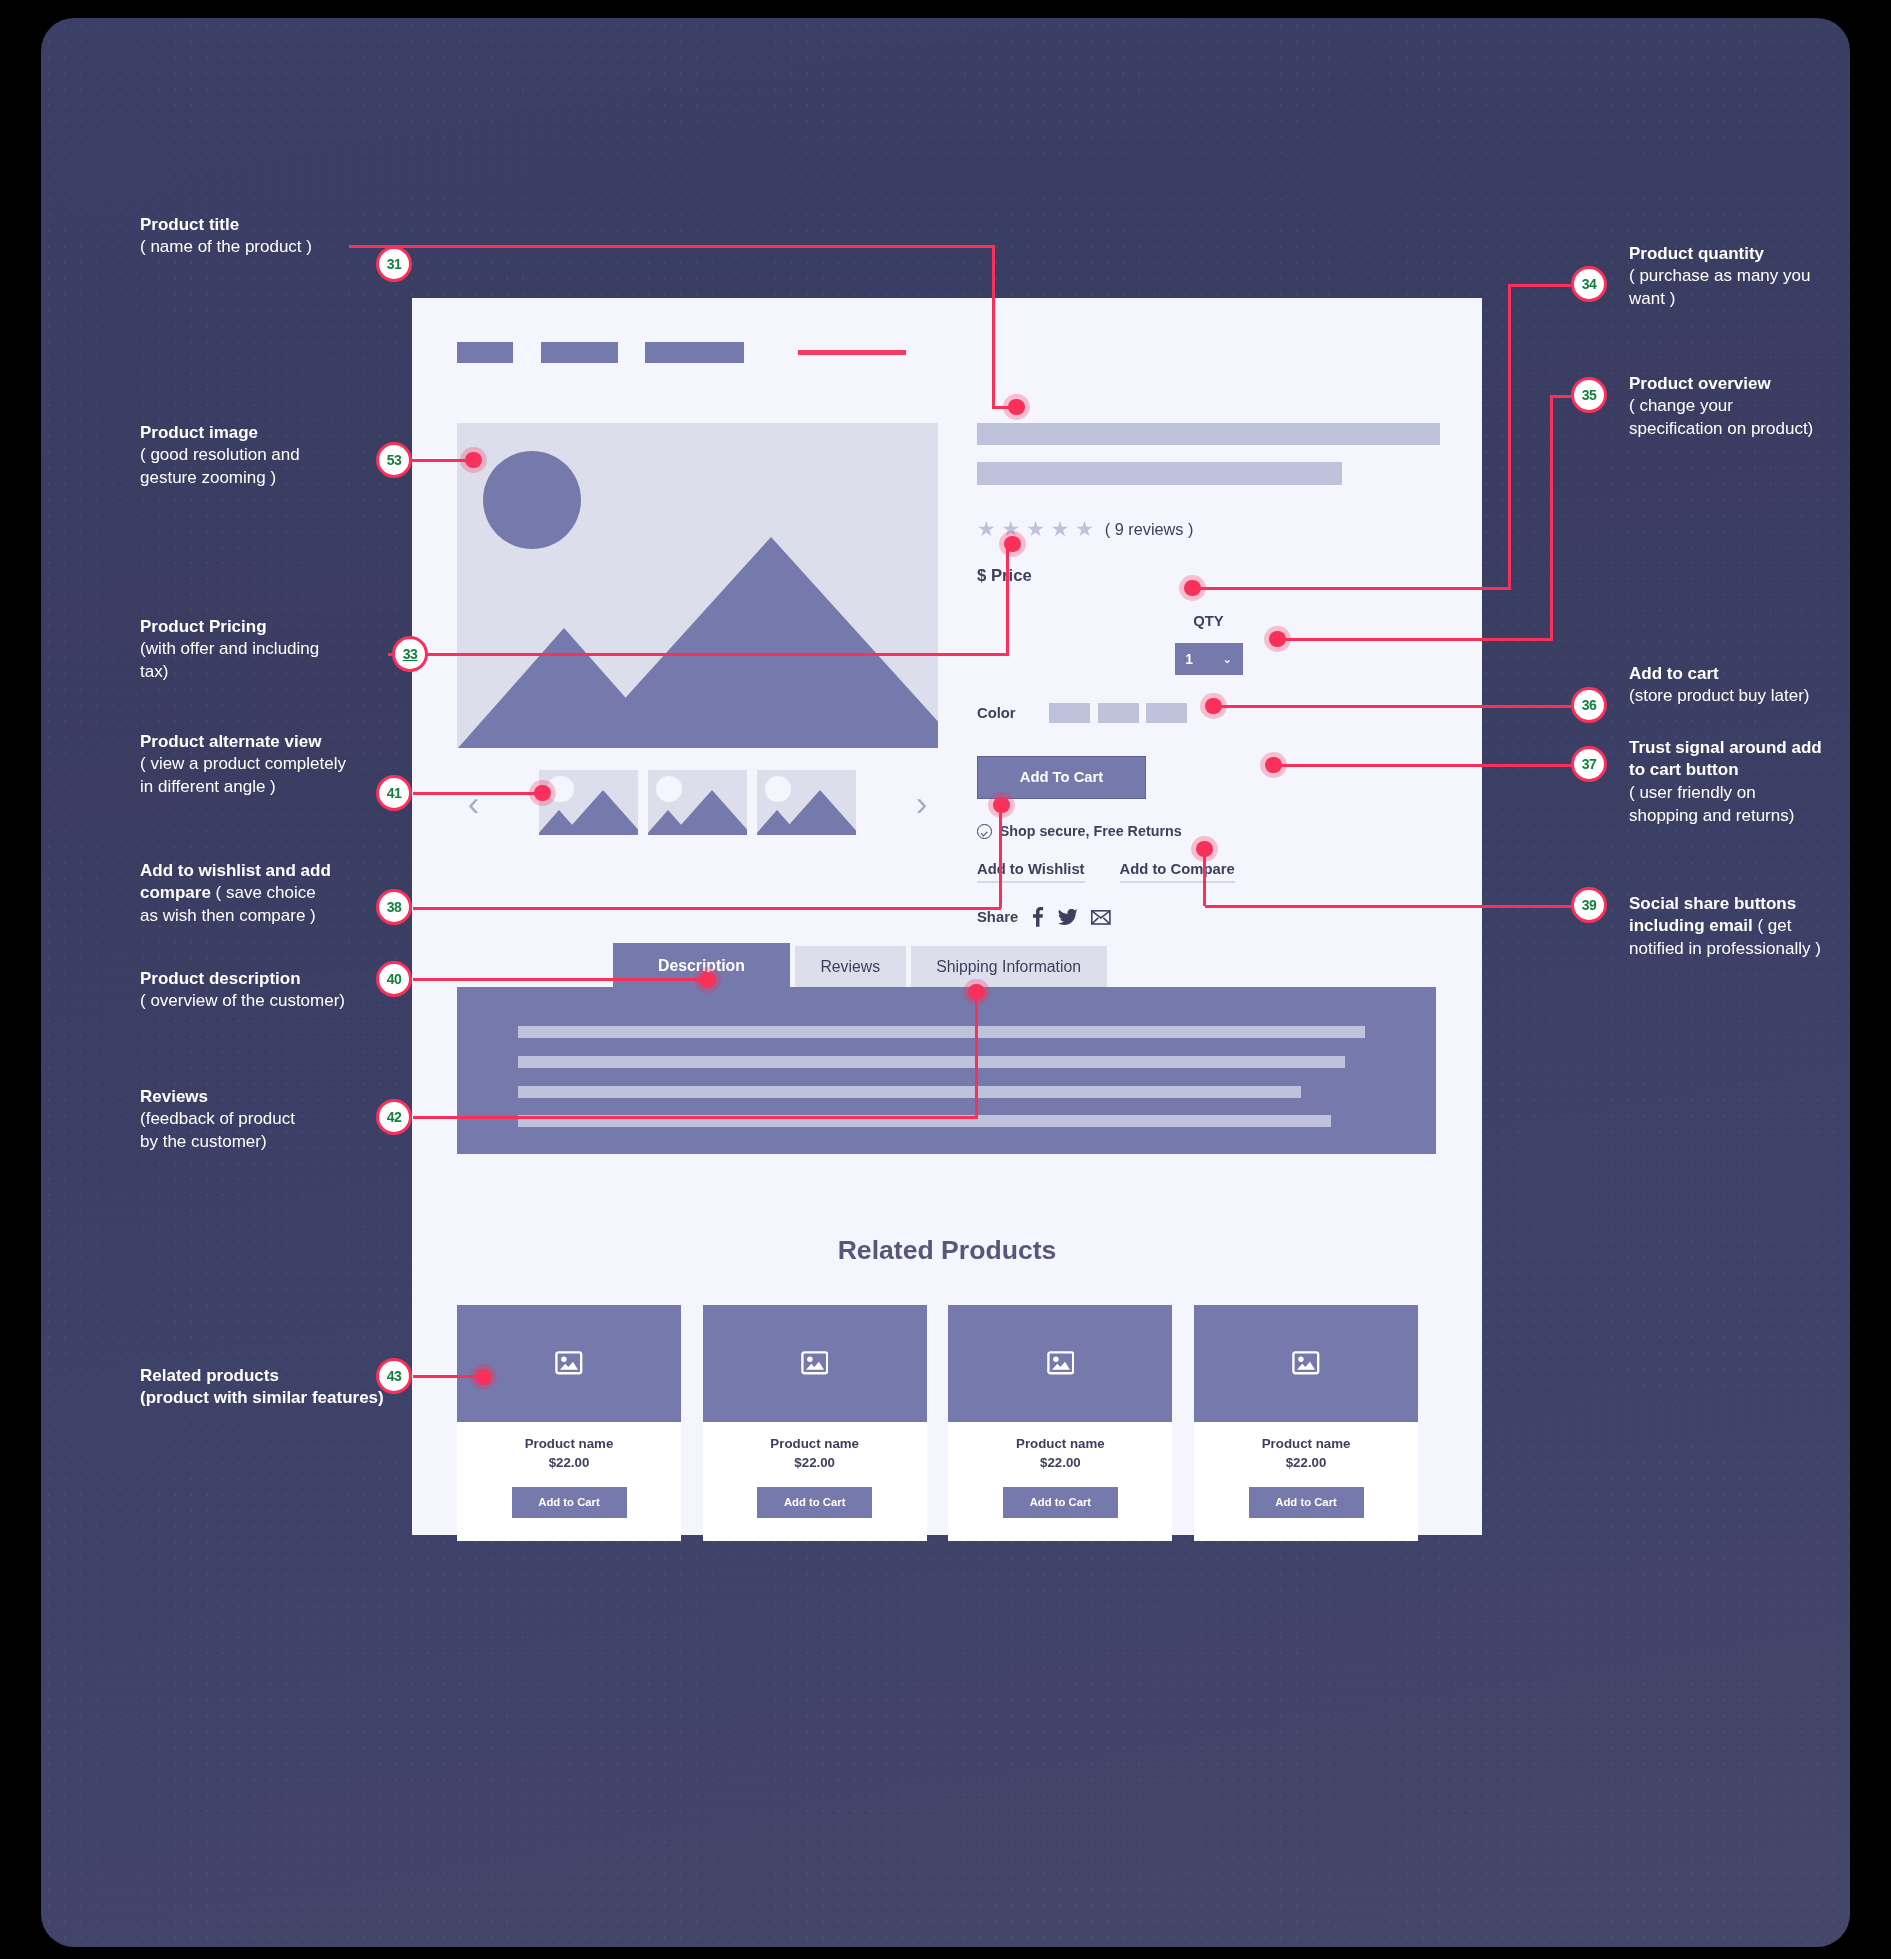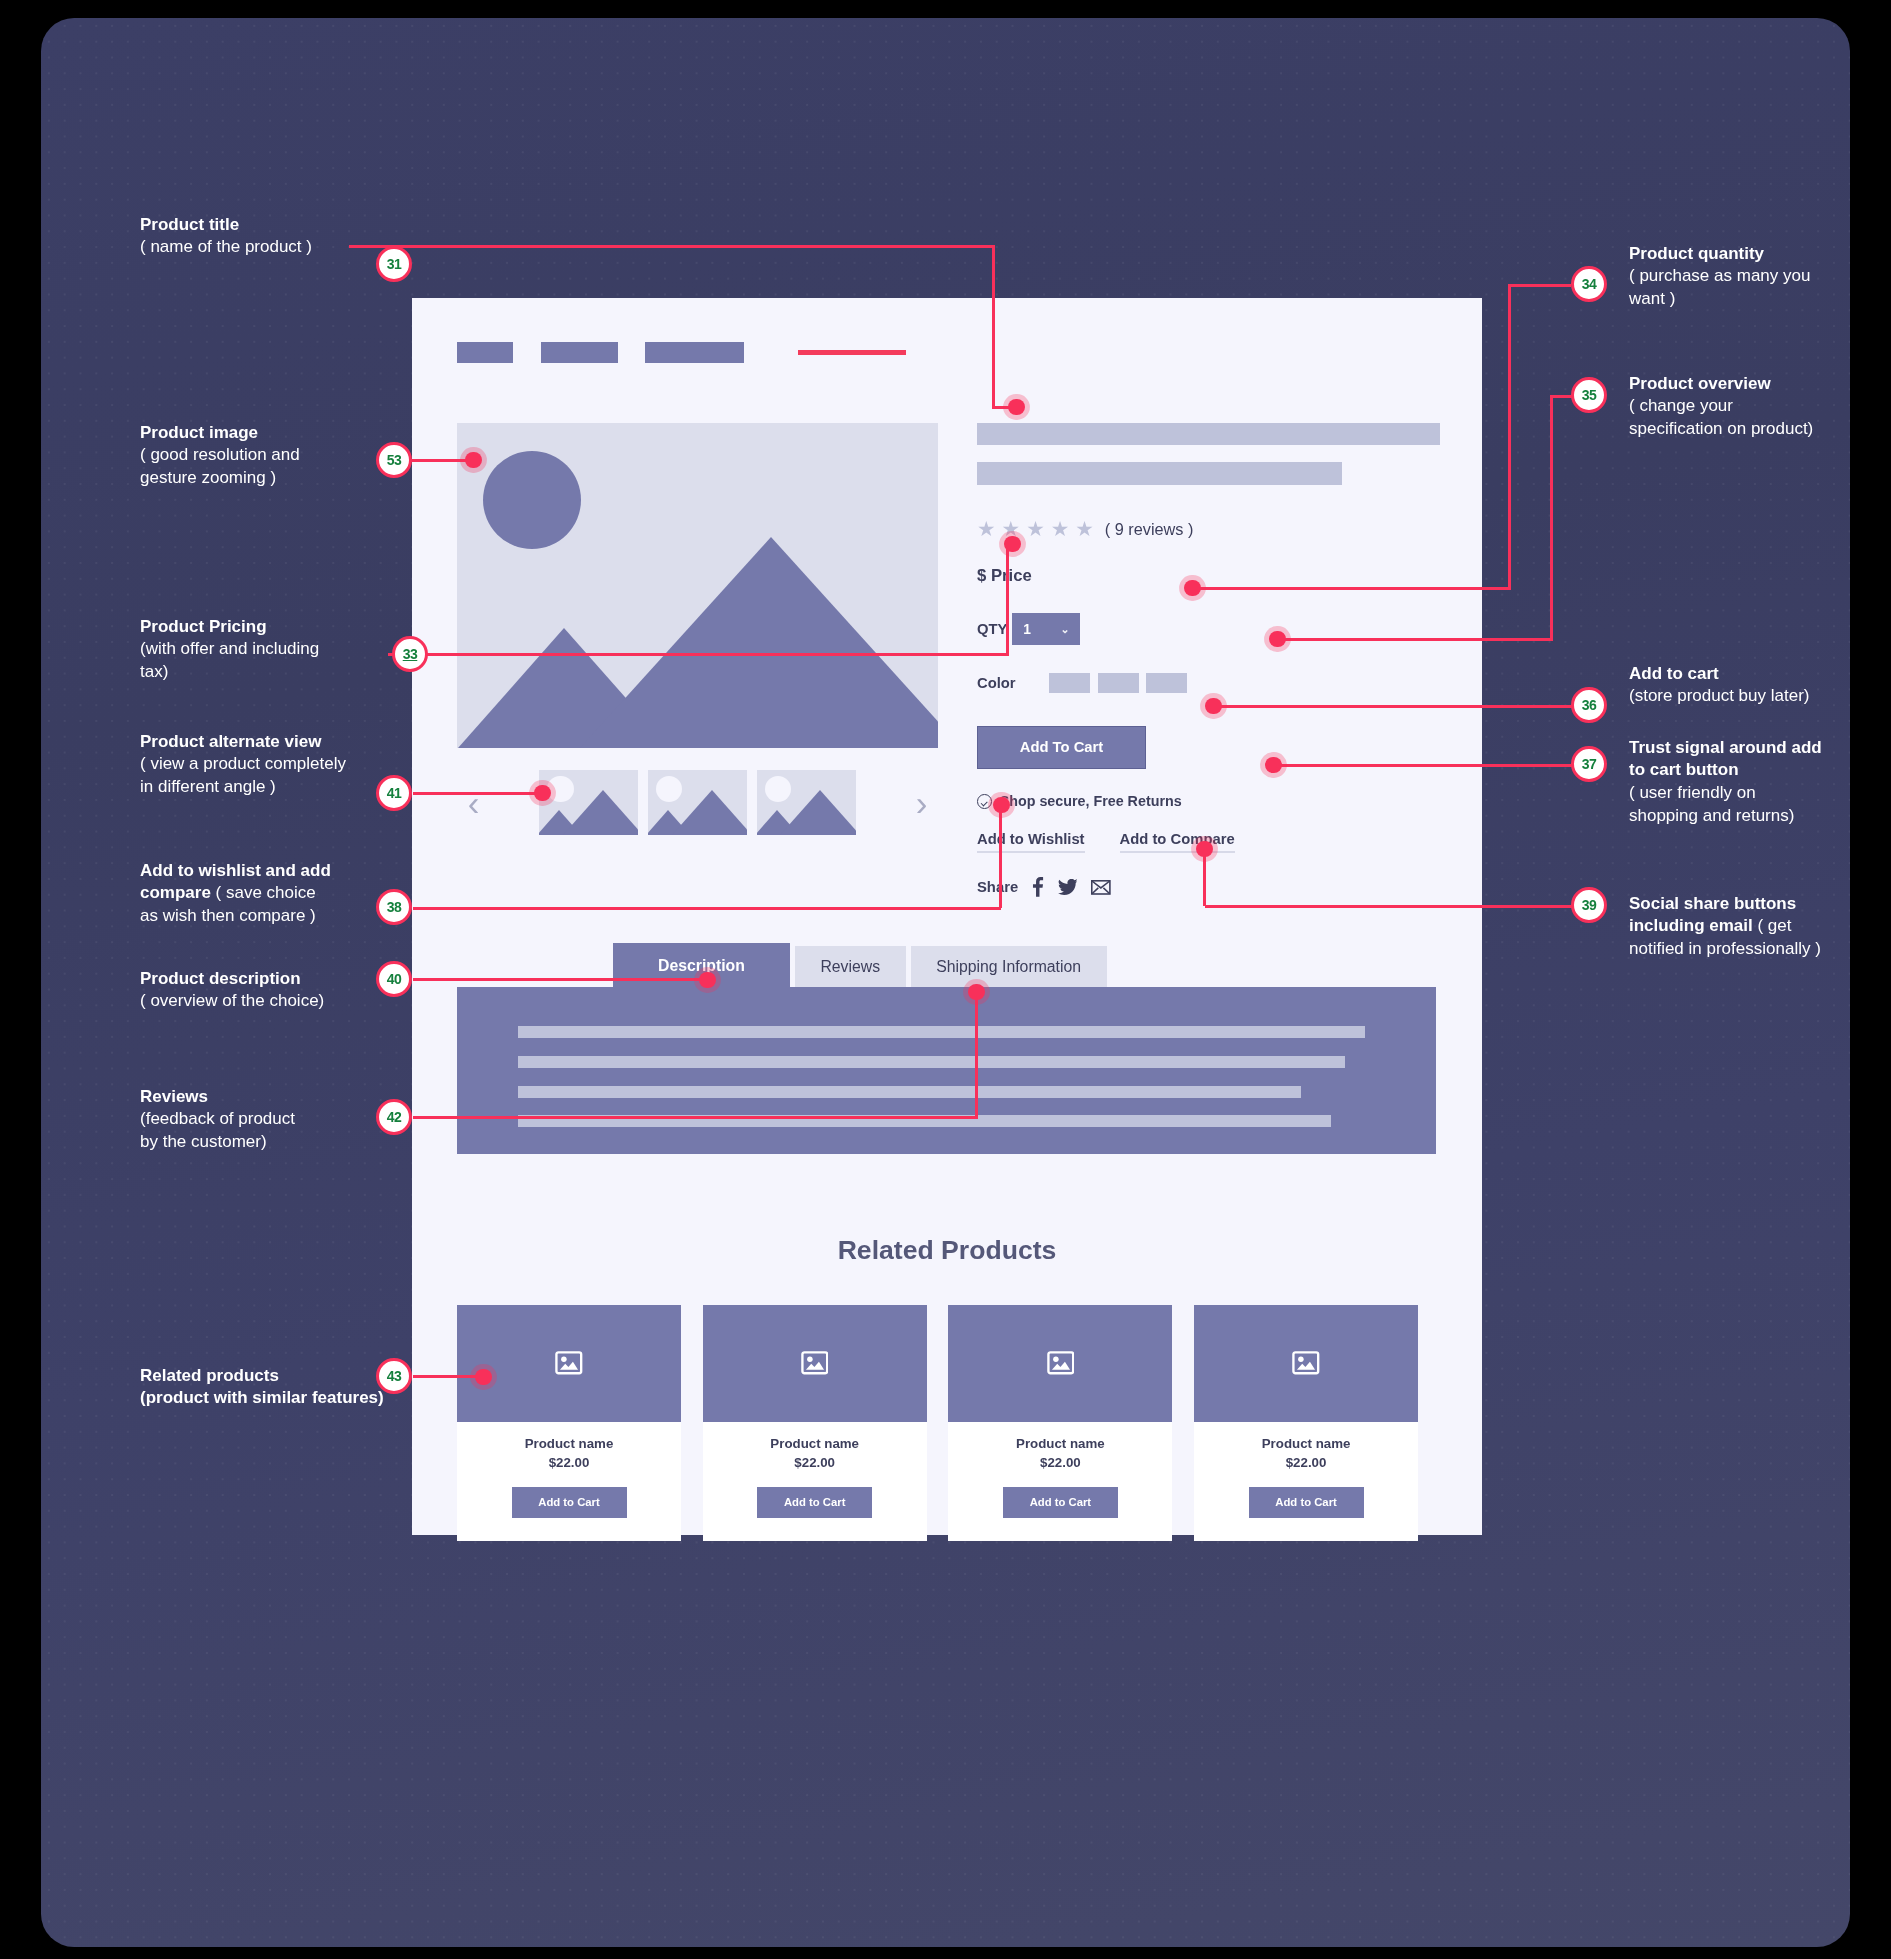--- a/index.html
+++ b/index.html
@@ -64,21 +64,21 @@
   
   .info { position:absolute; left:565px; top:125px; width:463px; }
   .ph { background:#bec2da; }
   .ph.l1 { height:22.7px; width:100%; }
   .ph.l2 { height:22.7px; width:365px; margin-top:16.7px; }
   .rating { display:flex; align-items:center; gap:10.8px; margin-top:35px; }
   .stars { display:flex; gap:5.9px; }
   .star { width:18.7px; height:18.7px; color:#bec2da; font-size:20.7px; line-height:18.7px; }
   .revcount { font-size:16.3px; color:#3d3f5c; }
   .price { margin-top:27.6px; font-size:16.7px; font-weight:700; color:#3d3f5c; }
-  .qtyrow { display:flex; align-items:center; gap:5px; margin-top:26.6px; }
+  .qtyrow { display:flex; align-items:center; gap:14px; margin-top:26.6px;flex-direction:column; }
   .lbl { font-size:14.8px; font-weight:700; color:#3d3f5c; }
   .qtysel {
     width:68px; height:32.5px; background:#7579ab;
     display:flex; align-items:center; justify-content:space-between;
     padding:0 10.8px; color:#fff; font-size:13.8px; font-weight:600;
   }
   .qtysel .cv { font-size:10.8px; opacity:.9; }
   .colorrow { display:flex; align-items:center; gap:33px; margin-top:27.6px; }
   .swatches { display:flex; gap:7.9px; }
   .swatch { width:41px; height:19.7px; background:#bec2da; }
@@ -403,21 +403,21 @@
   </div>
 
   <div class="ann left" style="left:99px; top:842px; width:251px;">
     <div><span class="t">Add to wishlist and add</span></div>
     <div><span class="t">compare</span><span class="d"> ( save choice</span></div>
     <div class="d">as wish then compare )</div>
   </div>
 
   <div class="ann left" style="left:99px; top:950px; width:236px;">
     <div class="t">Product description</div>
-    <div class="d">( overview of the choice)</div>
+    <div class="d">( overview of the customer)</div>
   </div>
 
   <div class="ann left" style="left:99px; top:1068px; width:227px;">
     <div class="t">Reviews</div>
     <div class="d">(feedback of product<br>by the customer)</div>
   </div>
 
   <div class="ann left" style="left:99px; top:1347px; width:286px;">
     <div class="t">Related products</div>
     <div class="t">(product with similar features)</div>

